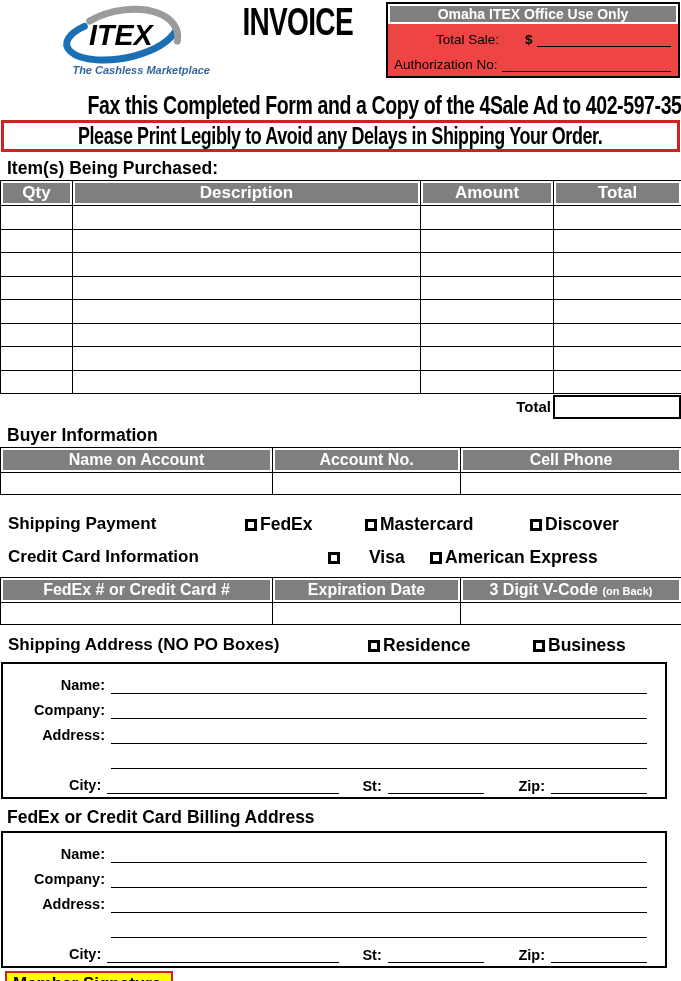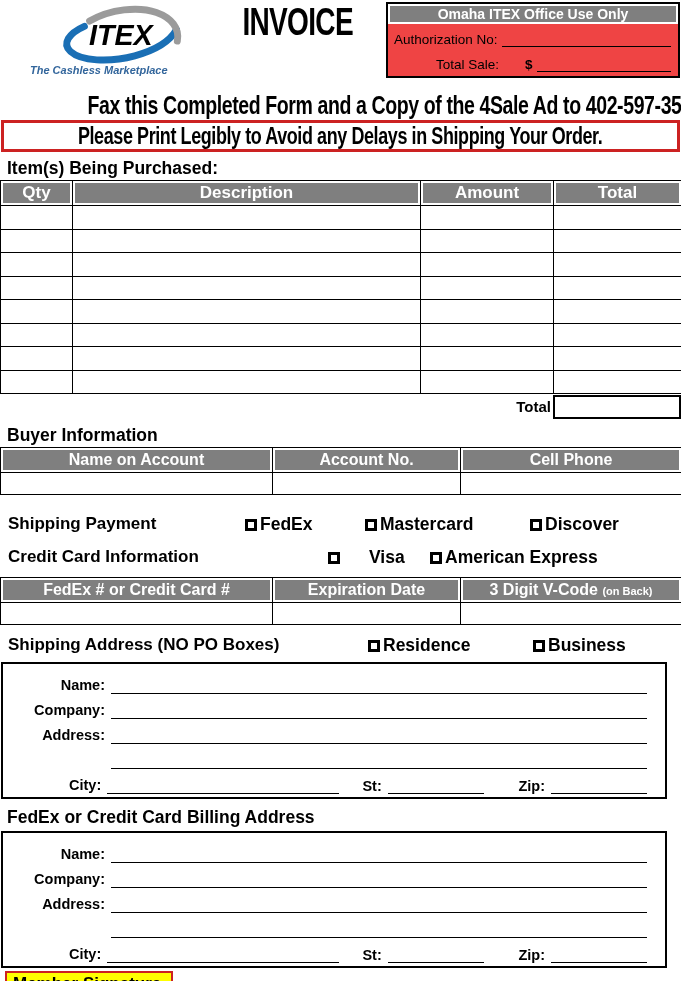--- a/index.html
+++ b/index.html
@@ -5,21 +5,21 @@
   * { margin:0; padding:0; box-sizing:border-box; }
   html,body { background:#fff; }
   body {
     width:681px; height:981px; position:relative; overflow:hidden;
     font-family:"Liberation Sans", sans-serif; color:#000;
   }
   .condensed { display:inline-block; font-weight:bold; transform:scaleX(.78); transform-origin:center; letter-spacing:-.5px; white-space:nowrap; }
 
   
   .hdr { position:relative; height:88px; }
-  .logo { position:absolute; left:30px; top:2px; width:180px; text-align:left; }
+  .logo { position:absolute; left:30px; top:2px; width:180px; text-align:right; }
   .logo svg { display:block; margin:0 auto; }
   .logo-tag { font-size:11px; font-style:italic; font-weight:bold; color:#33669c; margin-top:-4px; }
   .invoice-title { position:absolute; left:205px; top:0; width:185px; text-align:center; }
   .invoice-title .condensed { font-size:39px; transform:scaleX(.72); letter-spacing:-1px; }
   .date-row { position:absolute; left:213px; top:48px; font-size:19px; font-weight:bold; }
   .date-line { display:inline-block; width:92px; border-bottom:2px solid #000; height:16px; }
   .office-box { position:absolute; left:386px; top:2px; width:294px; height:76px; border:2px solid #000; background:#ef4444; }
   .office-title { height:20px; background:#7f7f7f; box-shadow:inset 0 0 0 2px #fff; color:#fff; font-weight:bold; font-size:14px; text-align:center; line-height:20px; }
   .office-row { display:flex; align-items:flex-end; height:25px; padding:0 7px 2px 6px; font-size:13.5px; }
   .office-row .fill { flex:1; border-bottom:1.5px solid #000; height:15px; margin-left:4px; }
@@ -77,27 +77,27 @@
     <div class="logo-tag">The Cashless Marketplace</div>
   </div>
 
   <div class="invoice-title">
     <span class="condensed">INVOICE</span>
   </div>
 
 
   <div class="office-box">
     <div class="office-title">Omaha ITEX Office Use Only</div>
-    <div class="office-row">
-      <span>Authorization No:</span>
-      <span class="fill"></span>
-    </div>
     <div class="office-row sale">
       <span>Total Sale:</span>
       <span class="dollar">$</span>
+      <span class="fill"></span>
+    </div>
+    <div class="office-row">
+      <span>Authorization No:</span>
       <span class="fill"></span>
     </div>
   </div>
 </div>
 
 <div class="fax-line">
   <span class="condensed">Fax this Completed Form and a Copy of the 4Sale Ad to 402-597-3565.</span>
 </div>
 <div class="warn-box">
   <span class="condensed">Please Print Legibly to Avoid any Delays in Shipping Your Order.</span>

